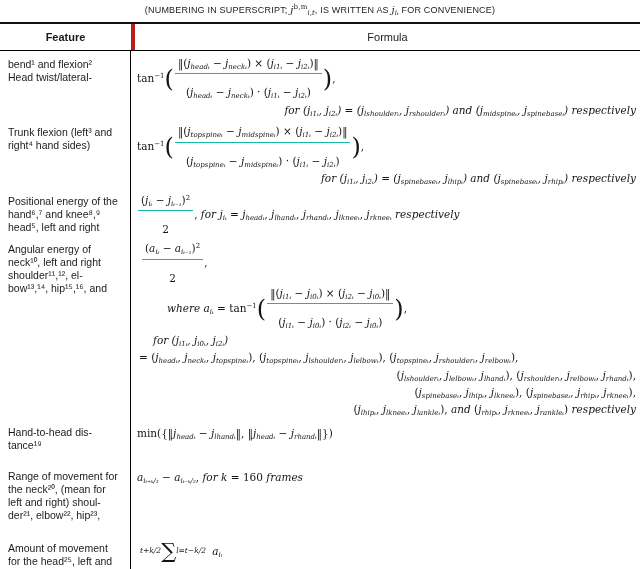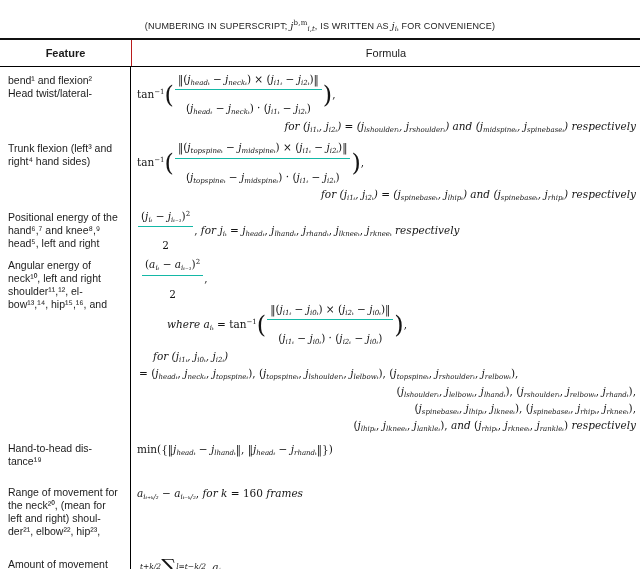--- a/index.html
+++ b/index.html
@@ -1,30 +1,30 @@
 <!DOCTYPE html>
 <html><head>
 <meta charset="utf-8">
 <style>
   html,body{margin:0;padding:0;background:#ffffff;width:640px;height:569px;overflow:hidden;}
-  .page{width:640px;height:452px;color:#1b1b1b;margin-top:16px;}
+  .page{width:640px;height:452px;color:#1b1b1b;}
 
   
   .caption{height:19px;padding-top:3px;text-align:center;font-family:"Liberation Sans",sans-serif;
            font-size:9px;letter-spacing:.2px;color:#1b1b1b;white-space:nowrap;}
   .caption .fl{display:inline;}
   .caption .rm{font-family:"Liberation Sans",sans-serif;font-style:normal;font-size:9px;}
   .caption .it{font-family:"DejaVu Serif",serif;font-style:italic;font-size:10px;}
   .caption sub{font-size:6.5px;font-style:italic;font-family:"DejaVu Serif",serif;}
   .caption sup{font-size:6.5px;font-style:italic;font-family:"DejaVu Serif",serif;}
 
   
   .tbl{border-top:2px solid #111;border-bottom:3px solid #161616;}
   .hrow{display:flex;border-bottom:1px solid #000;height:26px;align-items:center;}
-  .hf{width:131px;border-right:1px solid #b91c1c;height:26px;display:flex;align-items:center;justify-content:center;
+  .hf{width:131px;border-right:4px solid #b91c1c;height:26px;display:flex;align-items:center;justify-content:center;
       font-family:"Liberation Sans",sans-serif;font-size:11px;font-weight:bold;}
   .ho{flex:1;text-align:center;font-family:"Liberation Sans",sans-serif;font-size:11px;}
 
   .row{display:flex;}
   .r1{min-height:64px}.r2{min-height:60px}.r3{min-height:48px}.r4{min-height:162px}
   .r5{min-height:44px}.r6{min-height:72px}.r7{min-height:66px}
 
   .feat{width:131px;border-right:1px solid #000;box-sizing:border-box;padding:7px 4px 0 8px;
         font-family:"Liberation Sans",sans-serif;font-size:10.5px;line-height:13px;color:#1b1b1b;}
   .feat-line{white-space:nowrap;}

